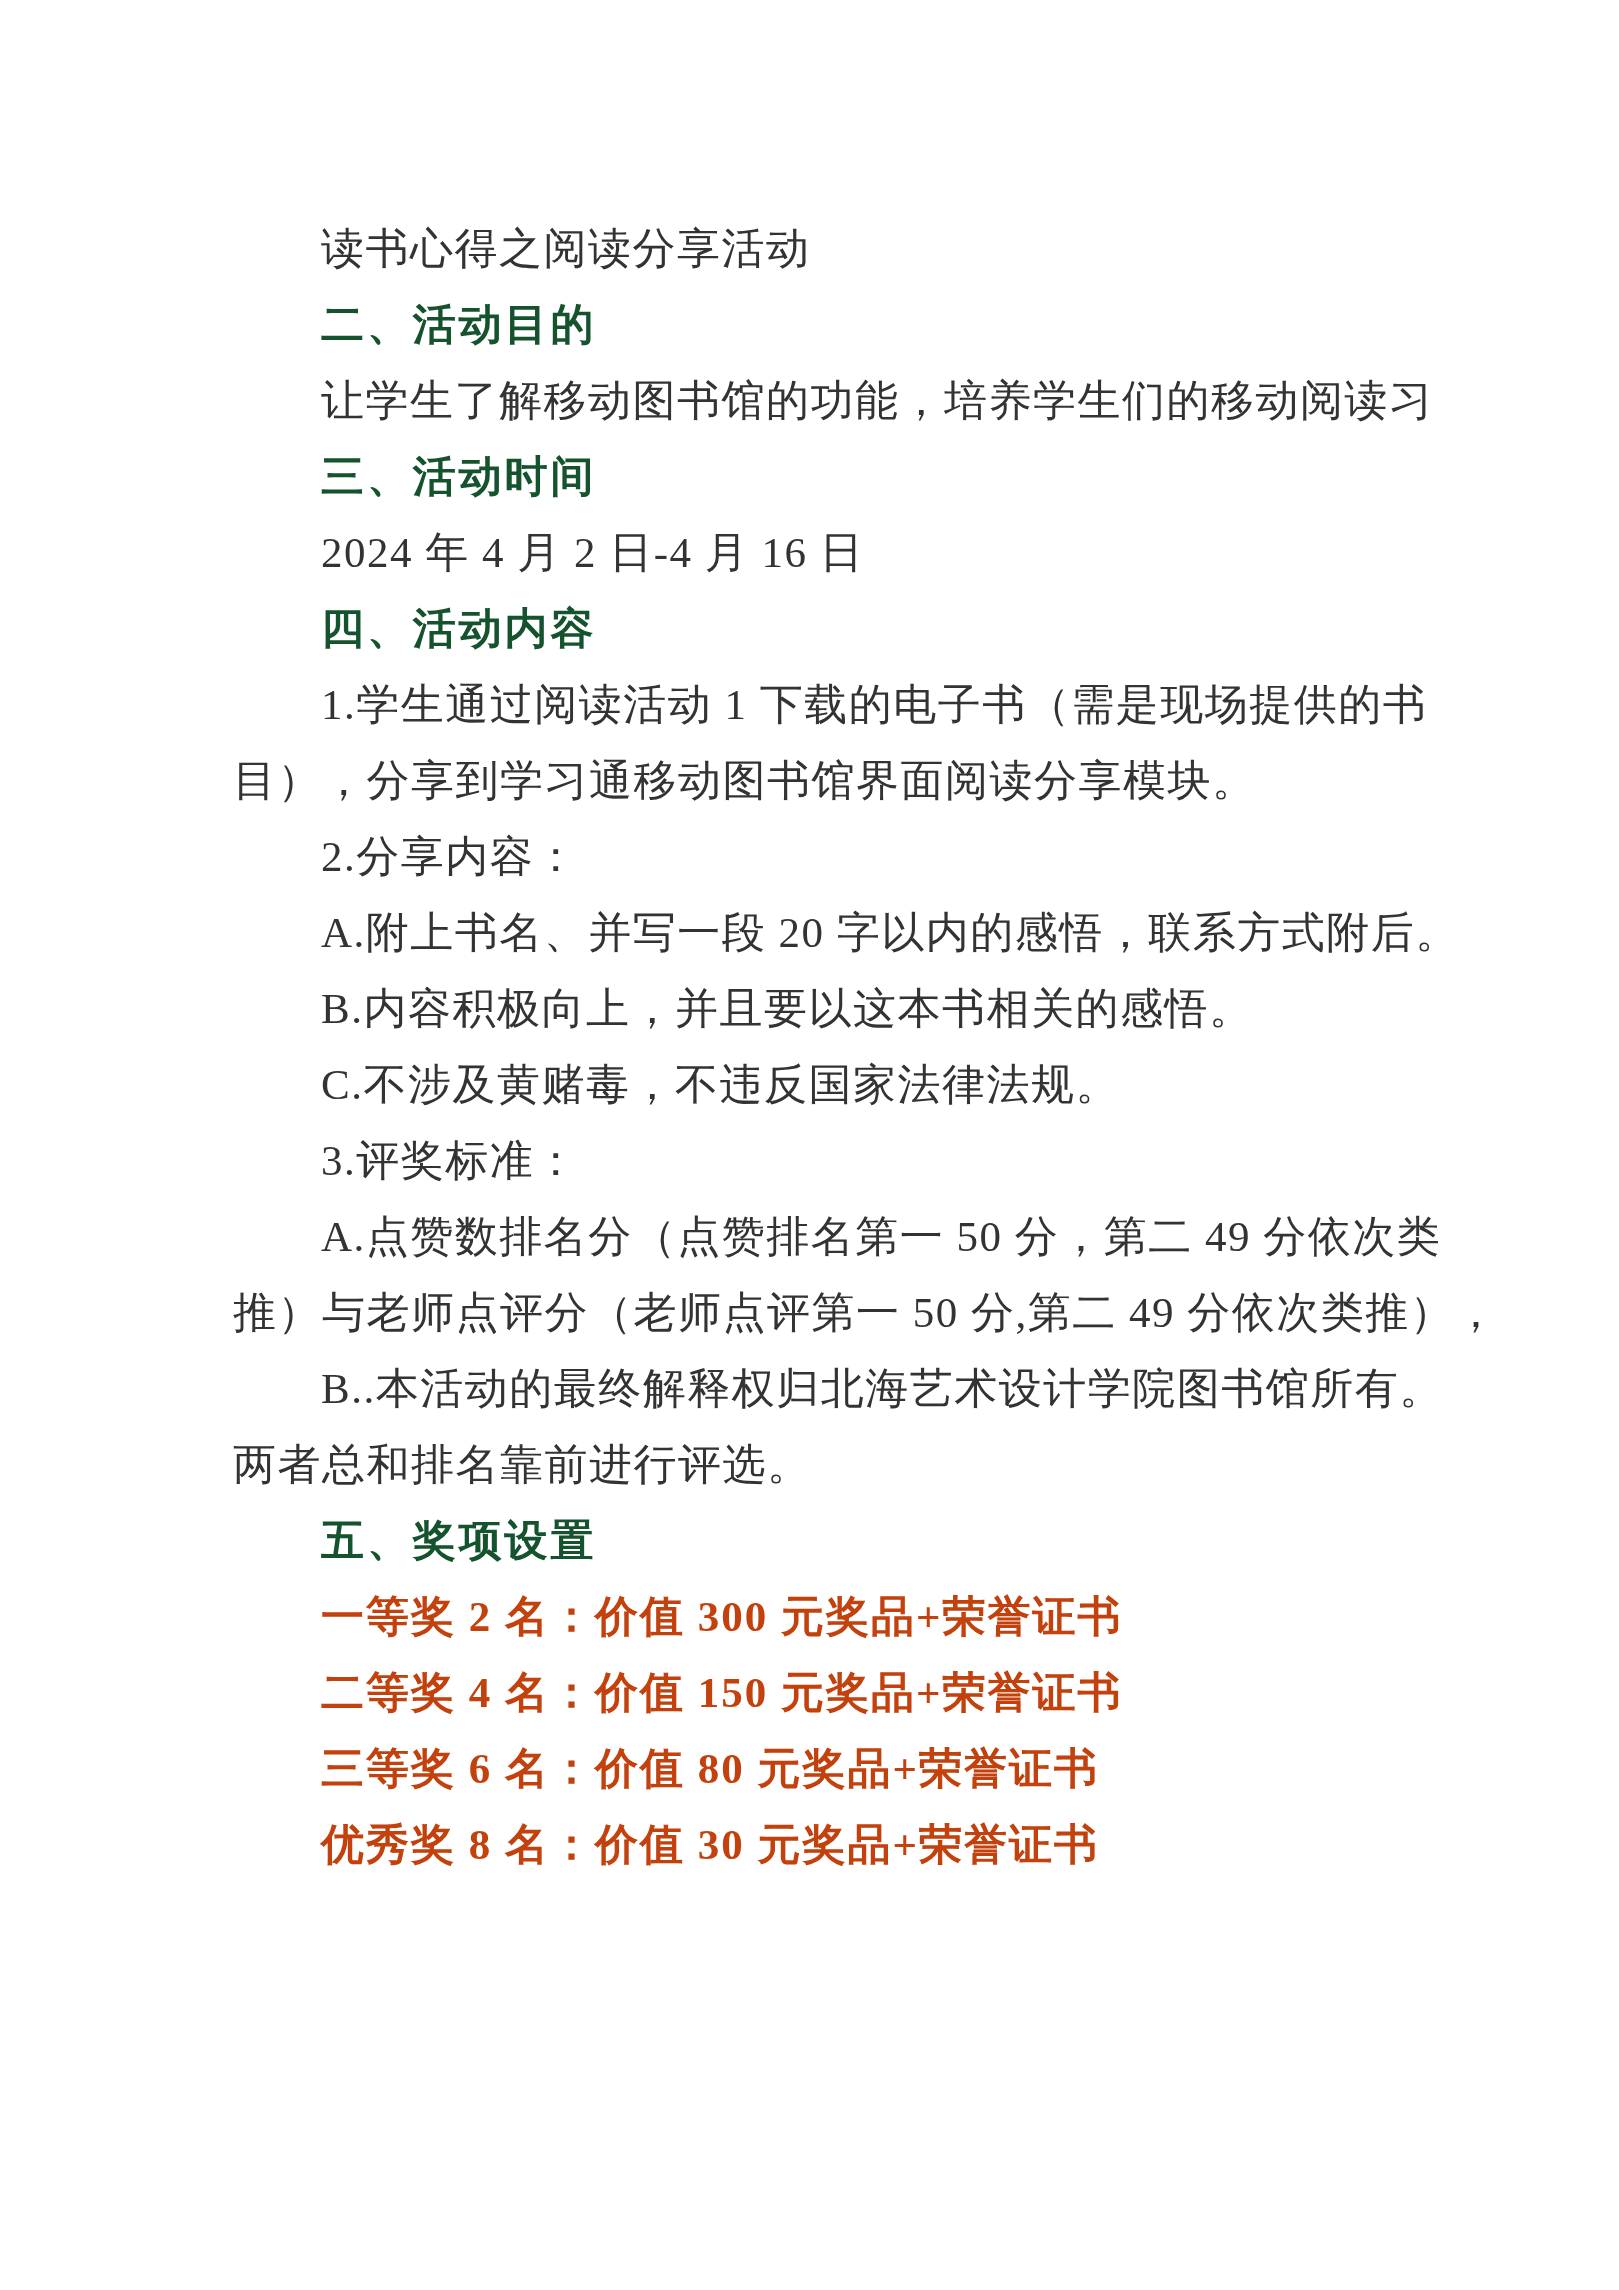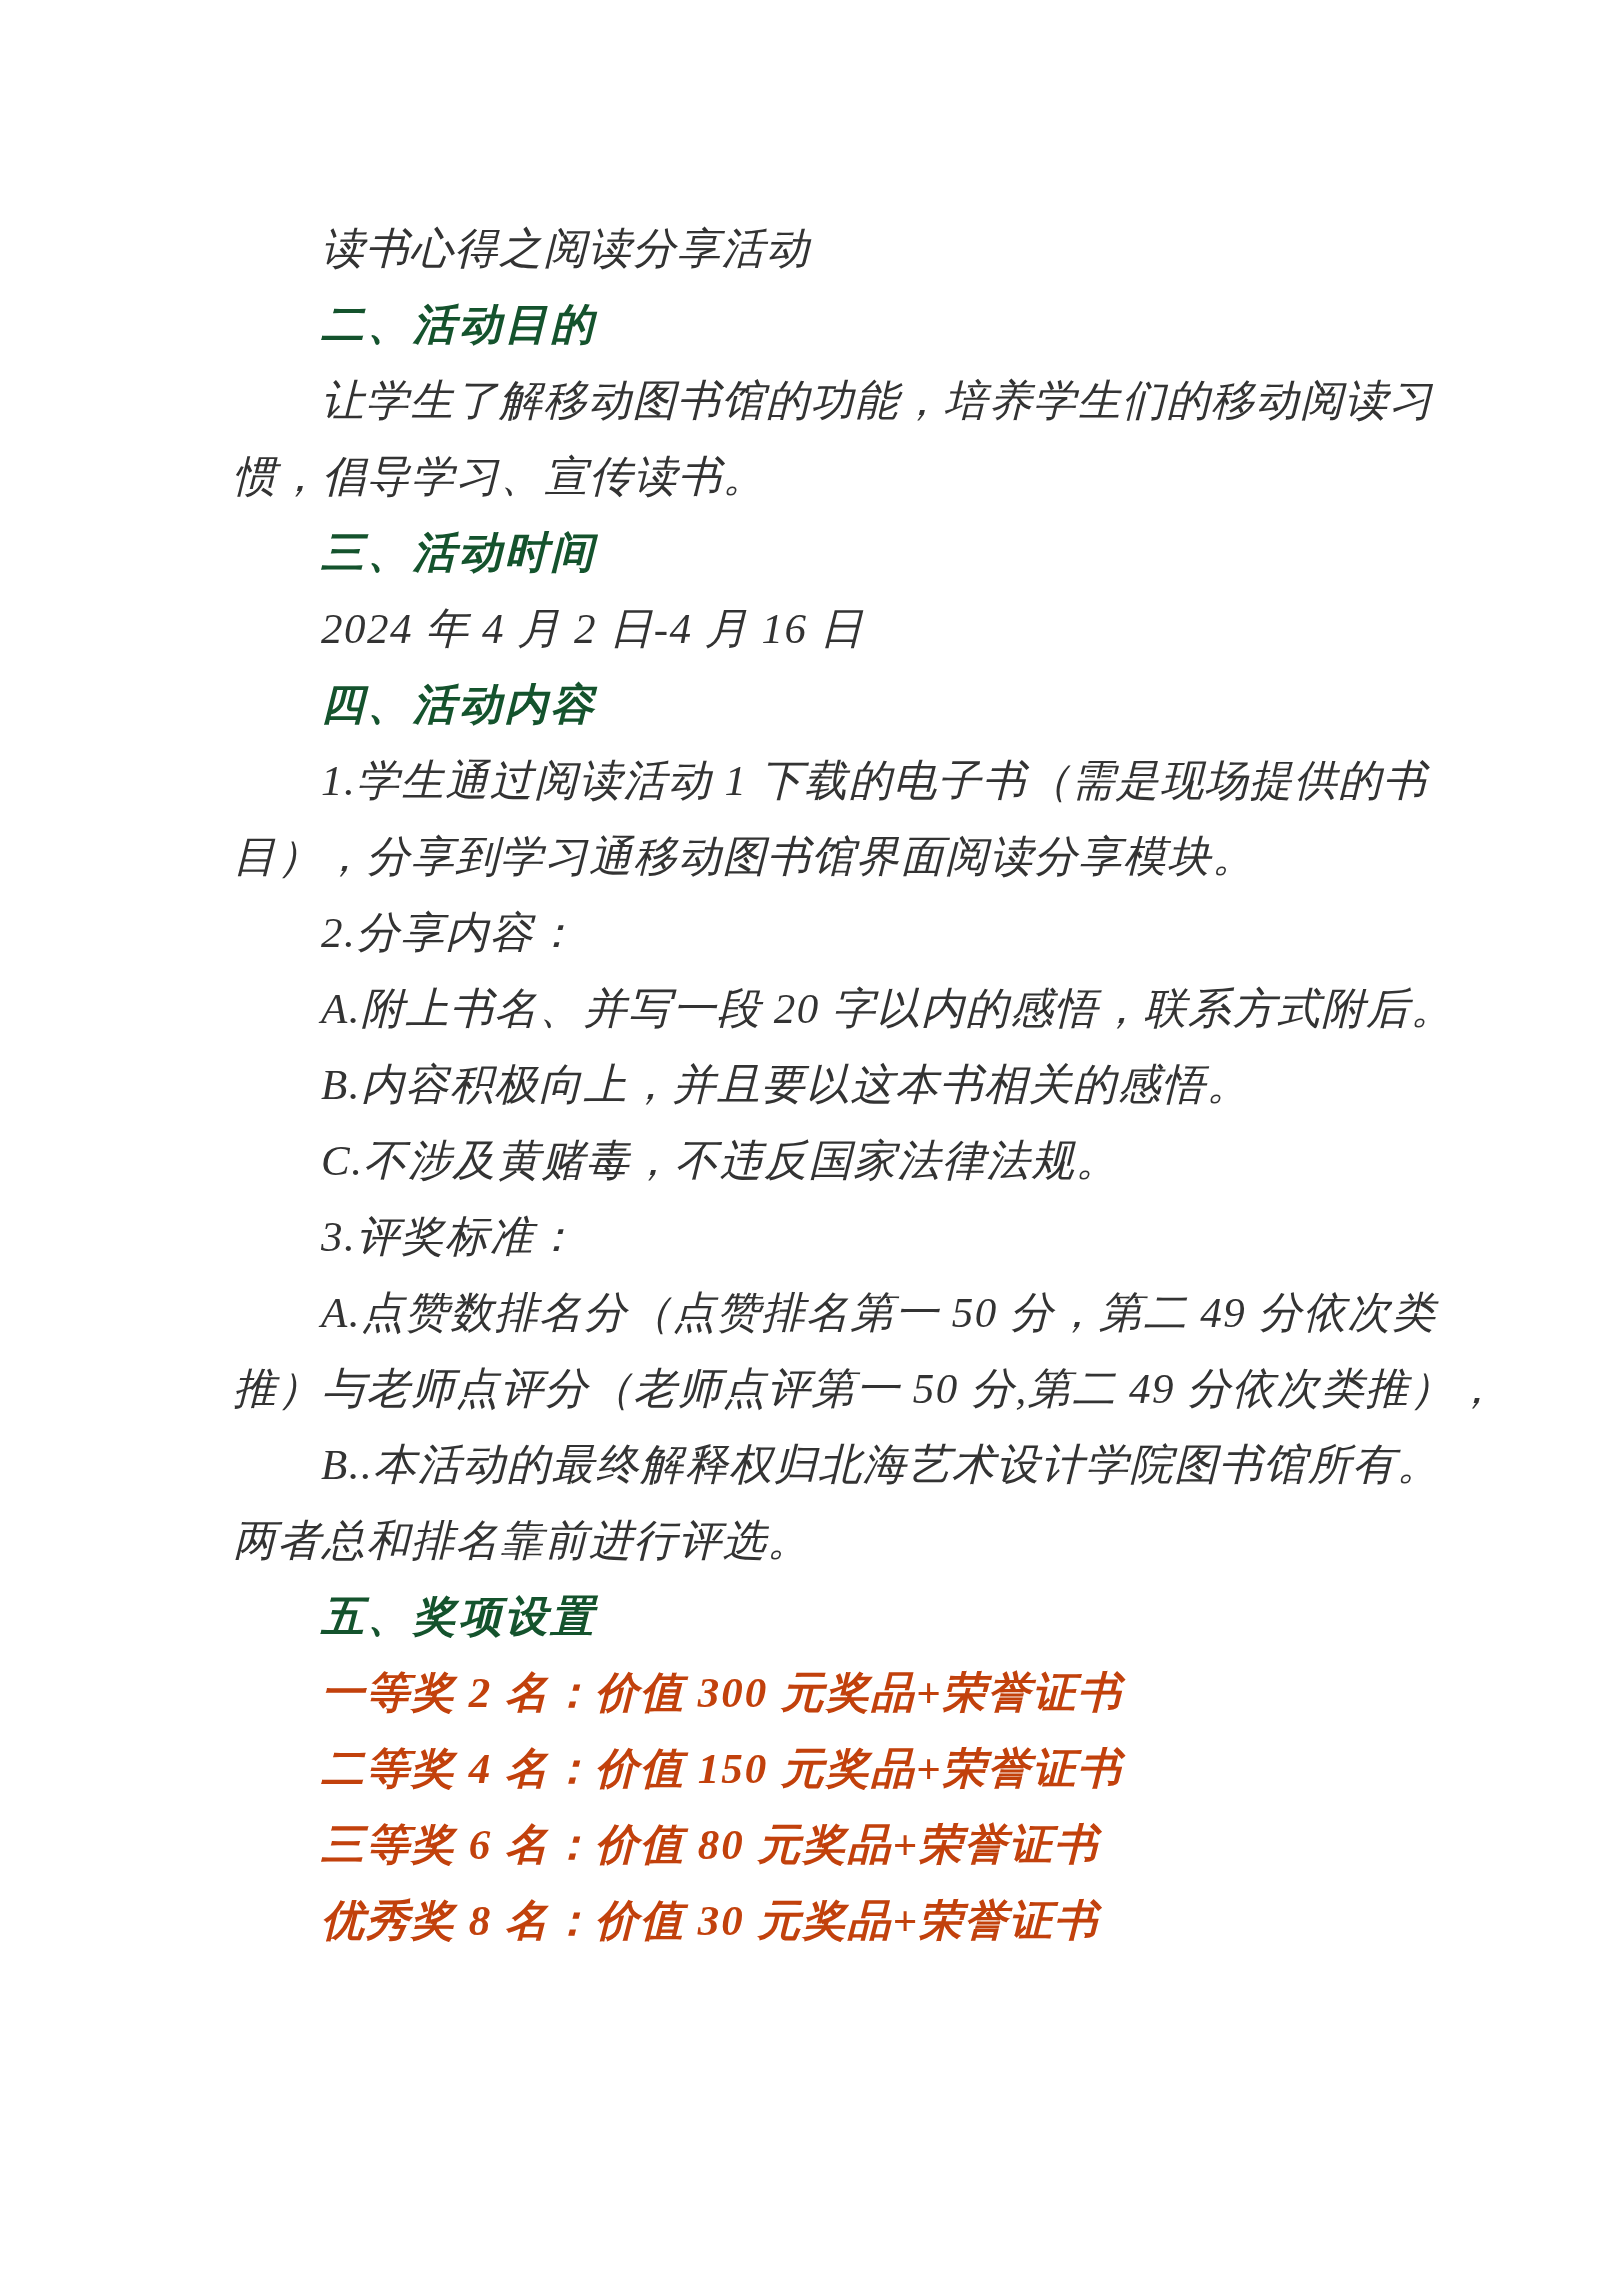--- a/index.html
+++ b/index.html
@@ -20,21 +20,20 @@
     padding: 211px 232px 0 233px;
     background: #ffffff;
   }
   .line {
     height: 76px;
     line-height: 76px;
     font-size: 43px;
     letter-spacing: 1.5px;
     color: #333333;
     white-space: nowrap;
-    font-style: italic;
   }
   
   .indent { padding-left: 88px; }
   
   .flush  { padding-left: 0; }
   
   .heading {
     padding-left: 88px;
     font-weight: 700;
     color: #14532d;
@@ -48,21 +47,20 @@
     letter-spacing: 2px;
   }
 </style>
 </head>
 <body>
 
 <div class="page">
   <div class="line indent">读书心得之阅读分享活动</div>
   <div class="line heading">二、活动目的</div>
   <div class="line indent">让学生了解移动图书馆的功能，培养学生们的移动阅读习</div>
-  <div class="line flush">惯，倡导学习、宣传读书。</div>
   <div class="line heading">三、活动时间</div>
   <div class="line indent">2024 年 4 月 2 日-4 月 16 日</div>
   <div class="line heading">四、活动内容</div>
   <div class="line indent">1.学生通过阅读活动 1 下载的电子书（需是现场提供的书</div>
   <div class="line flush">目），分享到学习通移动图书馆界面阅读分享模块。</div>
   <div class="line indent">2.分享内容：</div>
   <div class="line indent">A.附上书名、并写一段 20 字以内的感悟，联系方式附后。</div>
   <div class="line indent">B.内容积极向上，并且要以这本书相关的感悟。</div>
   <div class="line indent">C.不涉及黄赌毒，不违反国家法律法规。</div>
   <div class="line indent">3.评奖标准：</div>

